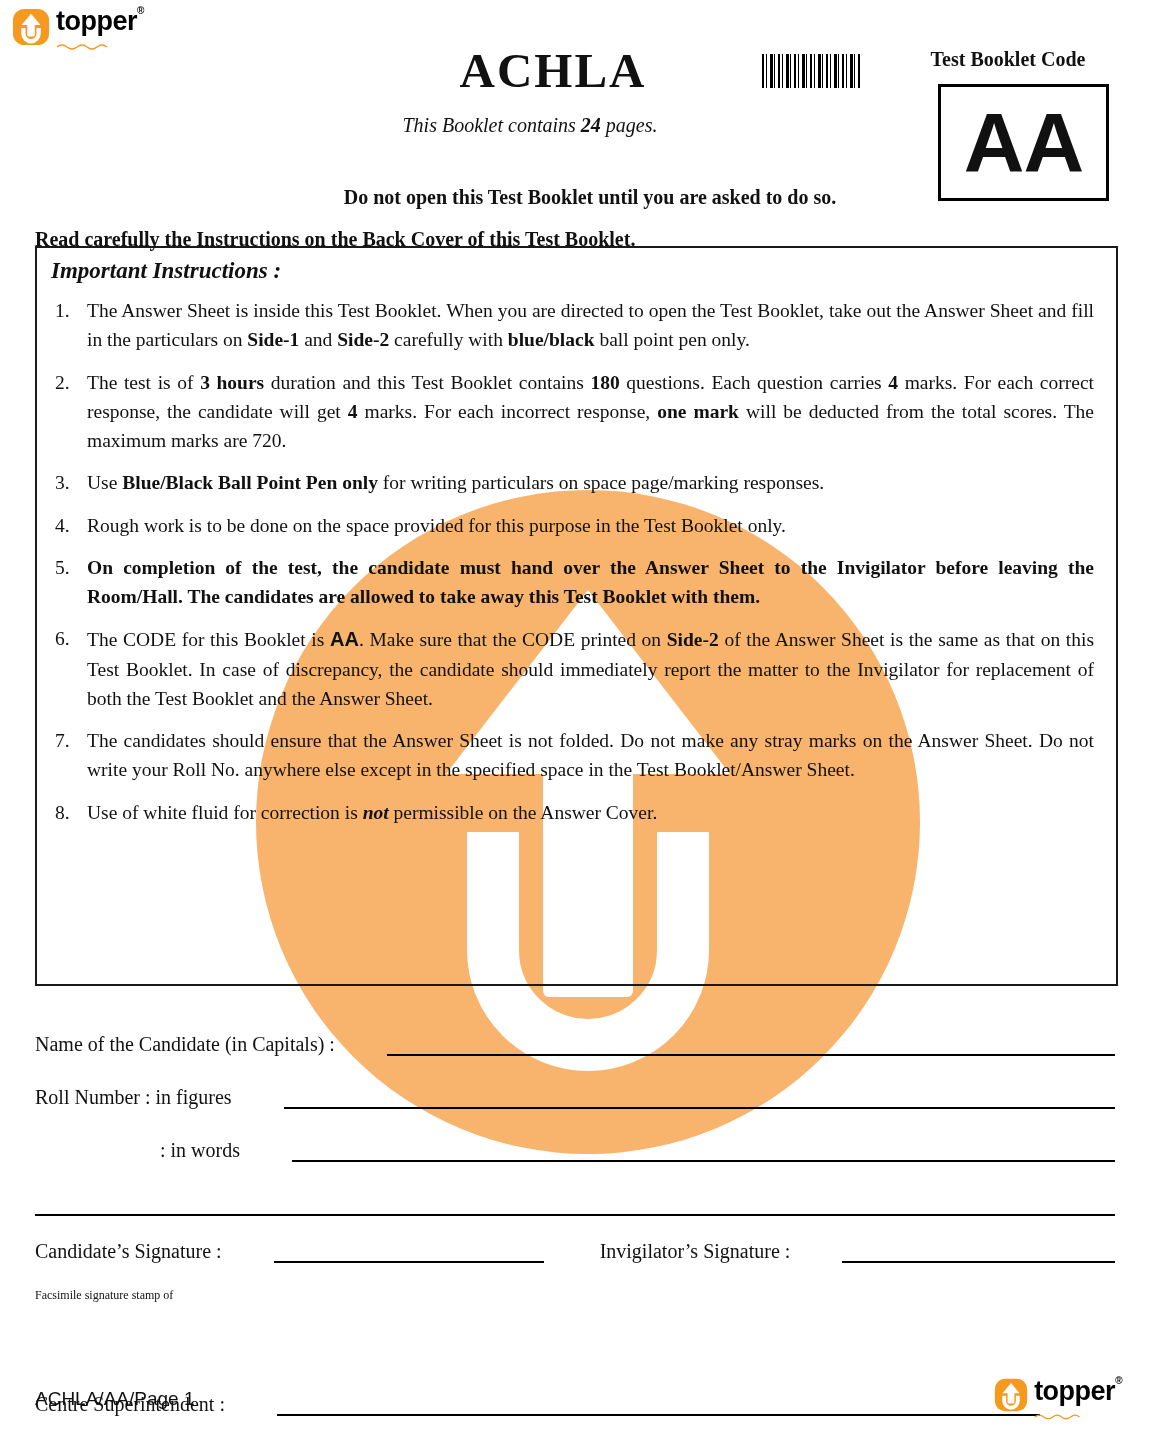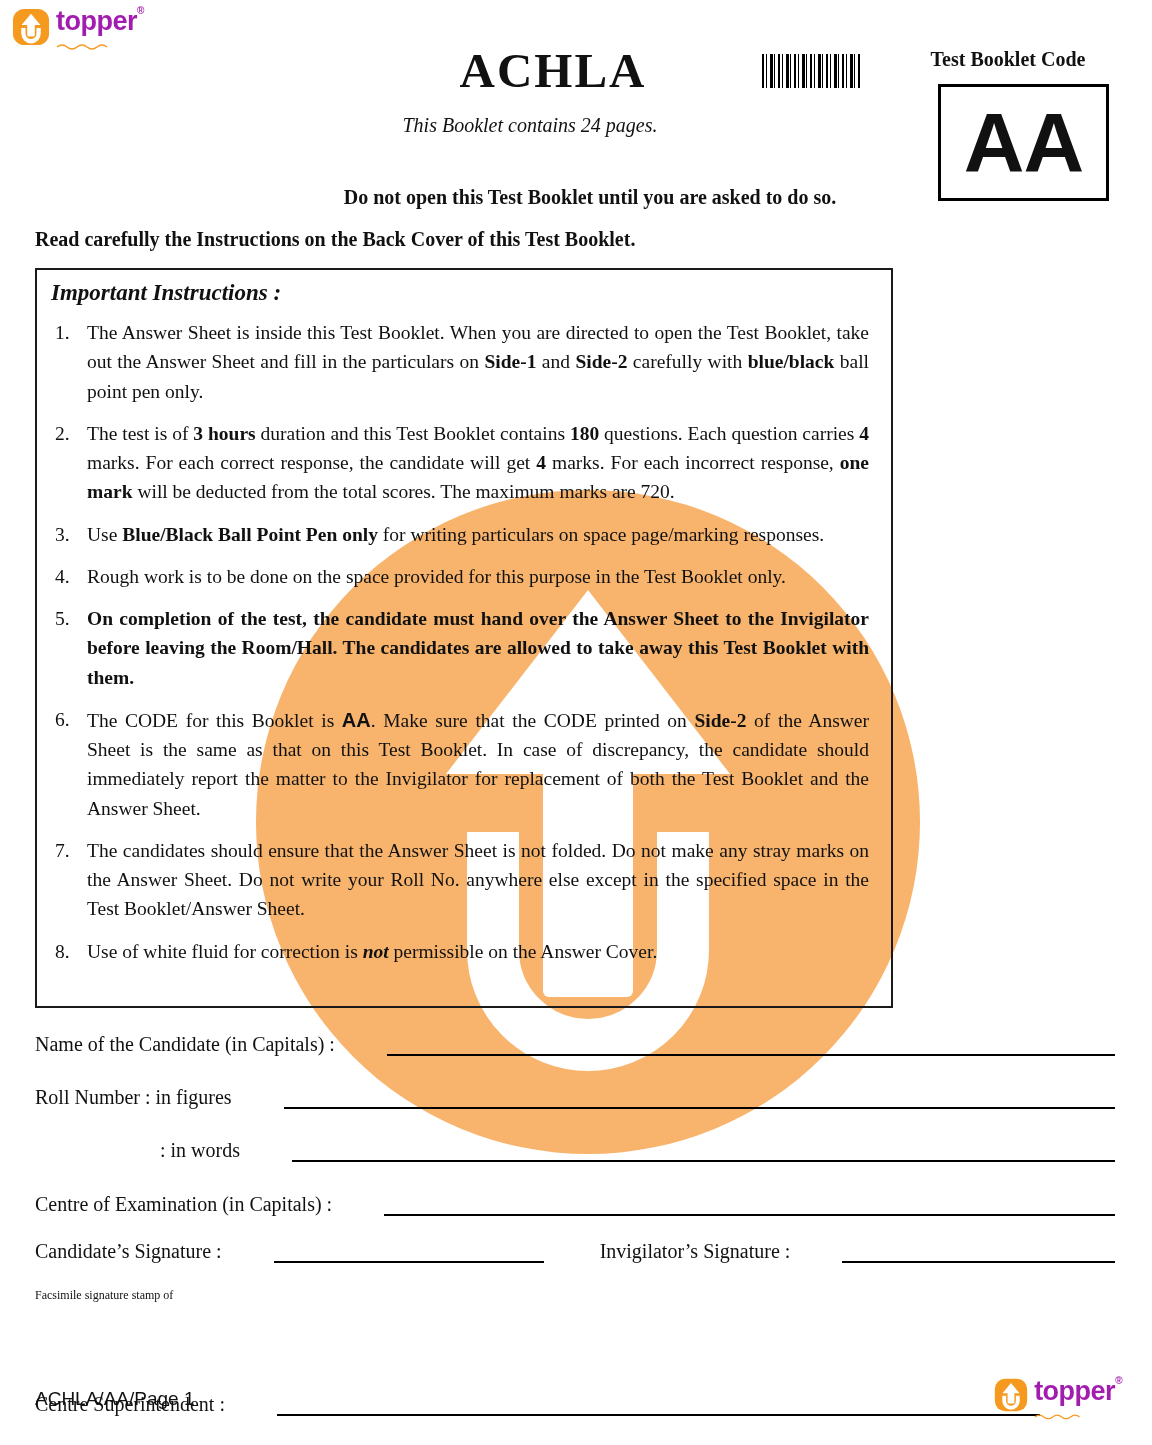--- a/index.html
+++ b/index.html
@@ -7,38 +7,38 @@
   body { font-family: "Liberation Serif", serif; color: #111; position: relative; overflow: hidden; }
 
   .abs { position: absolute; }
 
   
   .watermark { position: absolute; left: 238px; top: 472px; width: 700px; height: 700px; z-index: 0; pointer-events: none; }
 
   
   .brand-logo { display: flex; align-items: flex-start; gap: 6px; z-index: 2; }
   .logo-mark svg { display: block; }
-  .logo-text { font-family: "Liberation Sans", sans-serif; font-weight: bold; font-size: 27px; color: #a21caf; line-height: 1; letter-spacing: -0.5px; }
+  .logo-text { font-family: "Liberation Sans", sans-serif; font-weight: bold; font-size: 27px; color: #000000; line-height: 1; letter-spacing: -0.5px; }
   .logo-text sup { font-size: 10px; vertical-align: top; position: relative; top: -2px; }
   .brand-tagline { display: block; margin-top: 1px; }
 
   .title { left: 0; top: 42px; width: 1106px; text-align: center; font-size: 49px; font-weight: bold; letter-spacing: 2px; z-index: 2; }
   .pages-line { left: 0; top: 114px; width: 1060px; text-align: center; font-style: italic; font-size: 20px; z-index: 2; }
-  .pages-line .b { font-weight: normal; }
+  .pages-line .b { font-weight: bold; }
 
   .barcode { left: 762px; top: 54px; width: 99px; height: 34px; z-index: 2;
     background: repeating-linear-gradient(90deg, #000 0 2px, #fff 2px 4px, #000 4px 5px, #fff 5px 8px, #000 8px 11px, #fff 11px 12px, #000 12px 13px, #fff 13px 16px); }
   .code-label { left: 895px; top: 48px; width: 226px; text-align: center; font-weight: bold; font-size: 20px; z-index: 2; }
   .code-box { left: 938px; top: 84px; width: 171px; height: 117px; border: 3px solid #000; display: flex; align-items: center; justify-content: center; z-index: 2; }
   .code-box .code { font-family: "Liberation Sans", sans-serif; font-weight: bold; font-size: 84px; letter-spacing: -1px; line-height: 1; }
 
   .do-not-open { left: 0; top: 186px; width: 1180px; text-align: center; font-weight: bold; font-size: 20px; z-index: 2; }
   .read-carefully { left: 35px; top: 228px; font-weight: bold; font-size: 20px; z-index: 2; }
 
-  .ins-box { left: 35px; top: 268px; width: 858px; height: 740px; border: 2px solid #1a1a1a; padding: 8px 20px 0 10px; z-index: 1; background: transparent; }
+  .ins-box { left: 35px; top: 246px; width: 1083px; height: 740px; border: 2px solid #1a1a1a; padding: 8px 20px 0 10px; z-index: 1; background: transparent; }
   .ins-heading { font-size: 23px; font-weight: bold; font-style: italic; margin: 2px 0 12px 4px; }
   .ins-item { display: flex; margin-bottom: 13px; font-size: 19.5px; line-height: 1.5; }
   .ins-num { flex: 0 0 40px; padding-left: 8px; }
   .ins-text { flex: 1; text-align: justify; padding-right: 2px; }
   .b { font-weight: bold; }
   .i { font-style: italic; }
   .sans { font-family: "Liberation Sans", sans-serif; font-size: 20px; }
 
   .fline { position: absolute; left: 35px; right: 37px; display: flex; align-items: flex-end; font-size: 20px; z-index: 1; gap: 44px; }
   .fline .lbl { white-space: nowrap; padding-right: 8px; line-height: 24px; }
@@ -140,21 +140,20 @@
   <span class="lbl">Roll Number : in figures</span>
   <span class="blank"></span>
 </div>
 
 <div class="fline" style="top:1138px; left:160px;">
   <span class="lbl">: in words</span>
   <span class="blank"></span>
 </div>
 
 <div class="fline" style="top:1192px;">
-  <span class="lbl">Centre of Examination (in Capitals) :</span>
   <span class="blank"></span>
 </div>
 
 <div class="fline" style="top:1239px;align-items:center;">
   <span class="lbl">Candidate’s Signature :</span>
   <span class="blank w270"></span>
   <span class="lbl2">Invigilator’s Signature :</span>
   <span class="blank"></span>
 </div>
 

